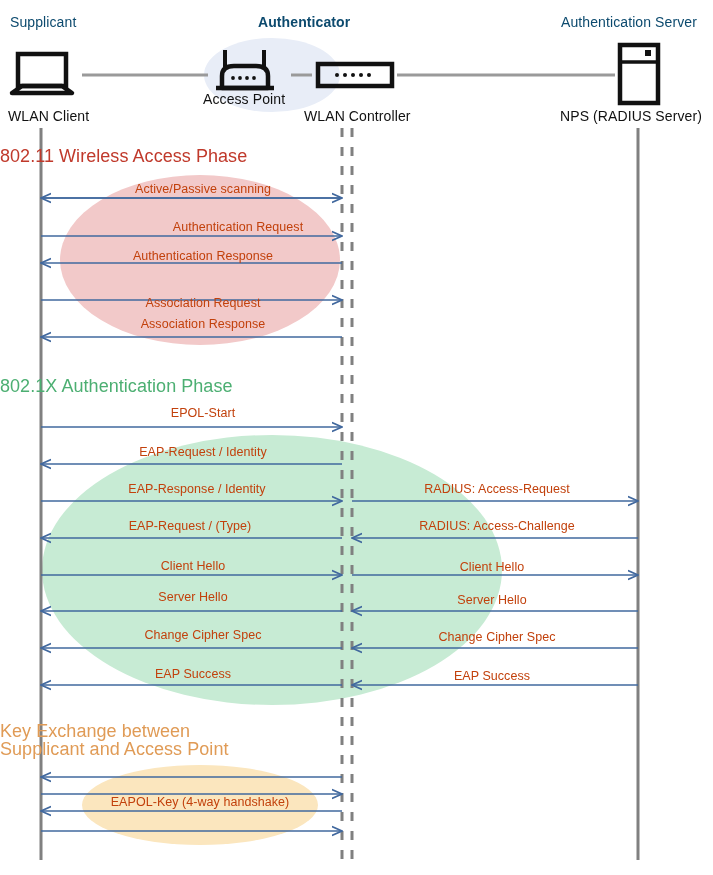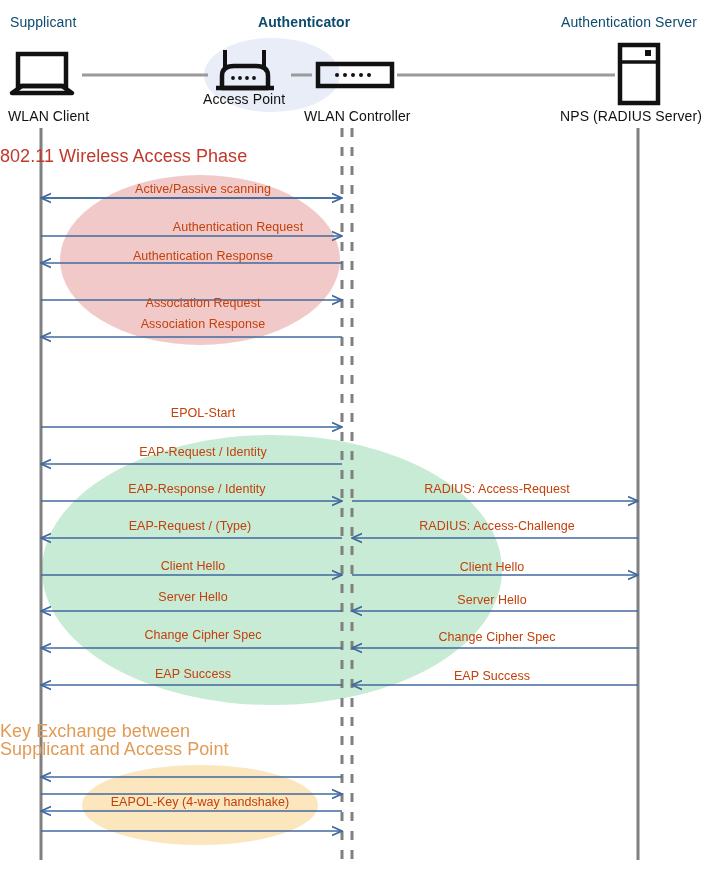--- a/index.html
+++ b/index.html
@@ -155,20 +155,21 @@
   <div class="role-title" style="left:258px; top:14px;font-weight:bold;">Authenticator</div>
   <div class="role-title" style="left:561px; top:14px;">Authentication Server</div>
 
   <div class="node-label" style="left:8px; top:108px;">WLAN Client</div>
   <div class="node-label" style="left:203px; top:91px;">Access Point</div>
   <div class="node-label" style="left:304px; top:108px;">WLAN Controller</div>
   <div class="node-label" style="left:560px; top:108px;">NPS (RADIUS Server)</div>
 
   <div class="phase-label" style="left:0; top:147px; width:384px; color:#C0392B;">802.11 Wireless Access Phase</div>
 
+  <div class="phase-label" style="left:0; top:377px; width:400px; color:#4CAF72;">802.1X Authentication Phase</div>
 
   <div class="phase-label" style="left:0; top:740px; width:388px; color:#E09B56;">Supplicant and Access Point</div>
   <div class="phase-label" style="left:0; top:722px; width:388px; color:#E09B56;">Key Exchange between</div>
 
   <div class="msg-label" style="left:203px; top:182px;">Active/Passive scanning</div>
   <div class="msg-label" style="left:203px; top:220px;margin-left:35px;">Authentication Request</div>
   <div class="msg-label" style="left:203px; top:249px;">Authentication Response</div>
   <div class="msg-label" style="left:203px; top:296px;">Association Request</div>
   <div class="msg-label" style="left:203px; top:317px;">Association Response</div>
   <div class="msg-label" style="left:203px; top:406px;">EPOL-Start</div>

